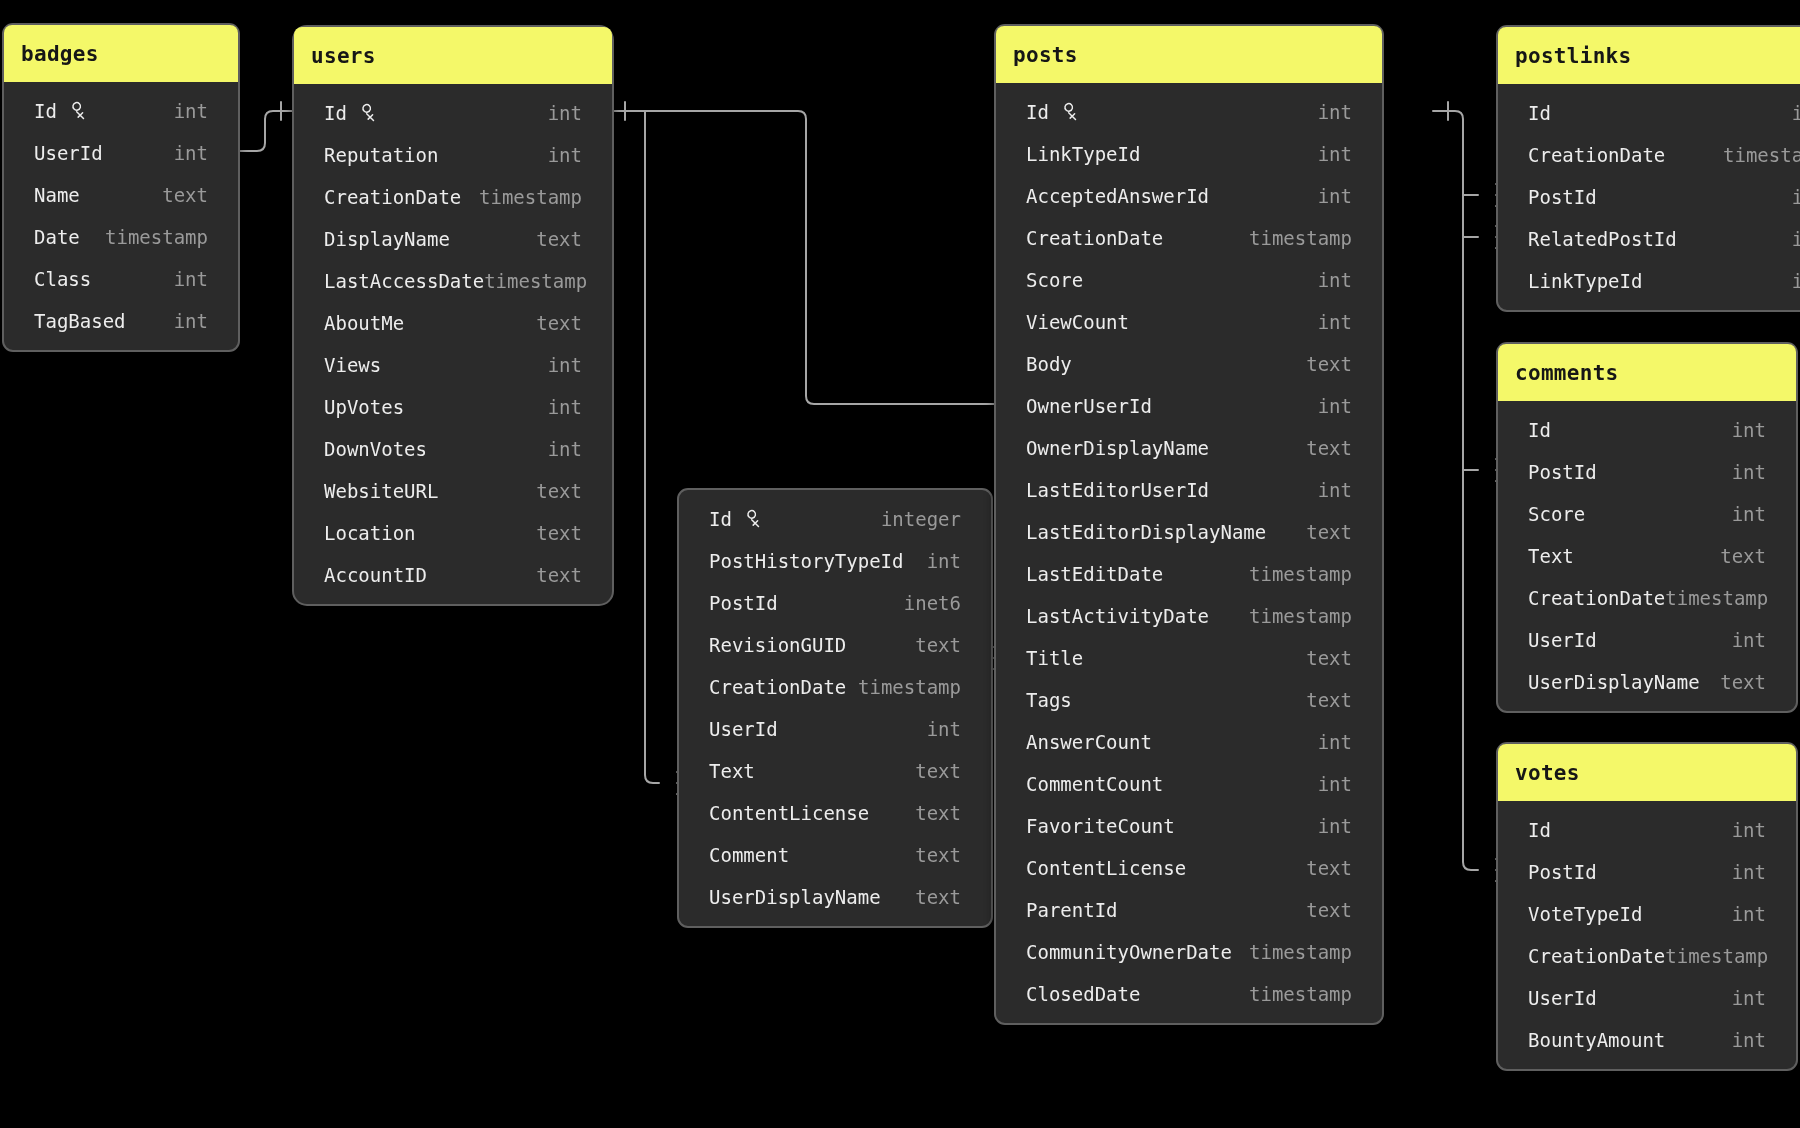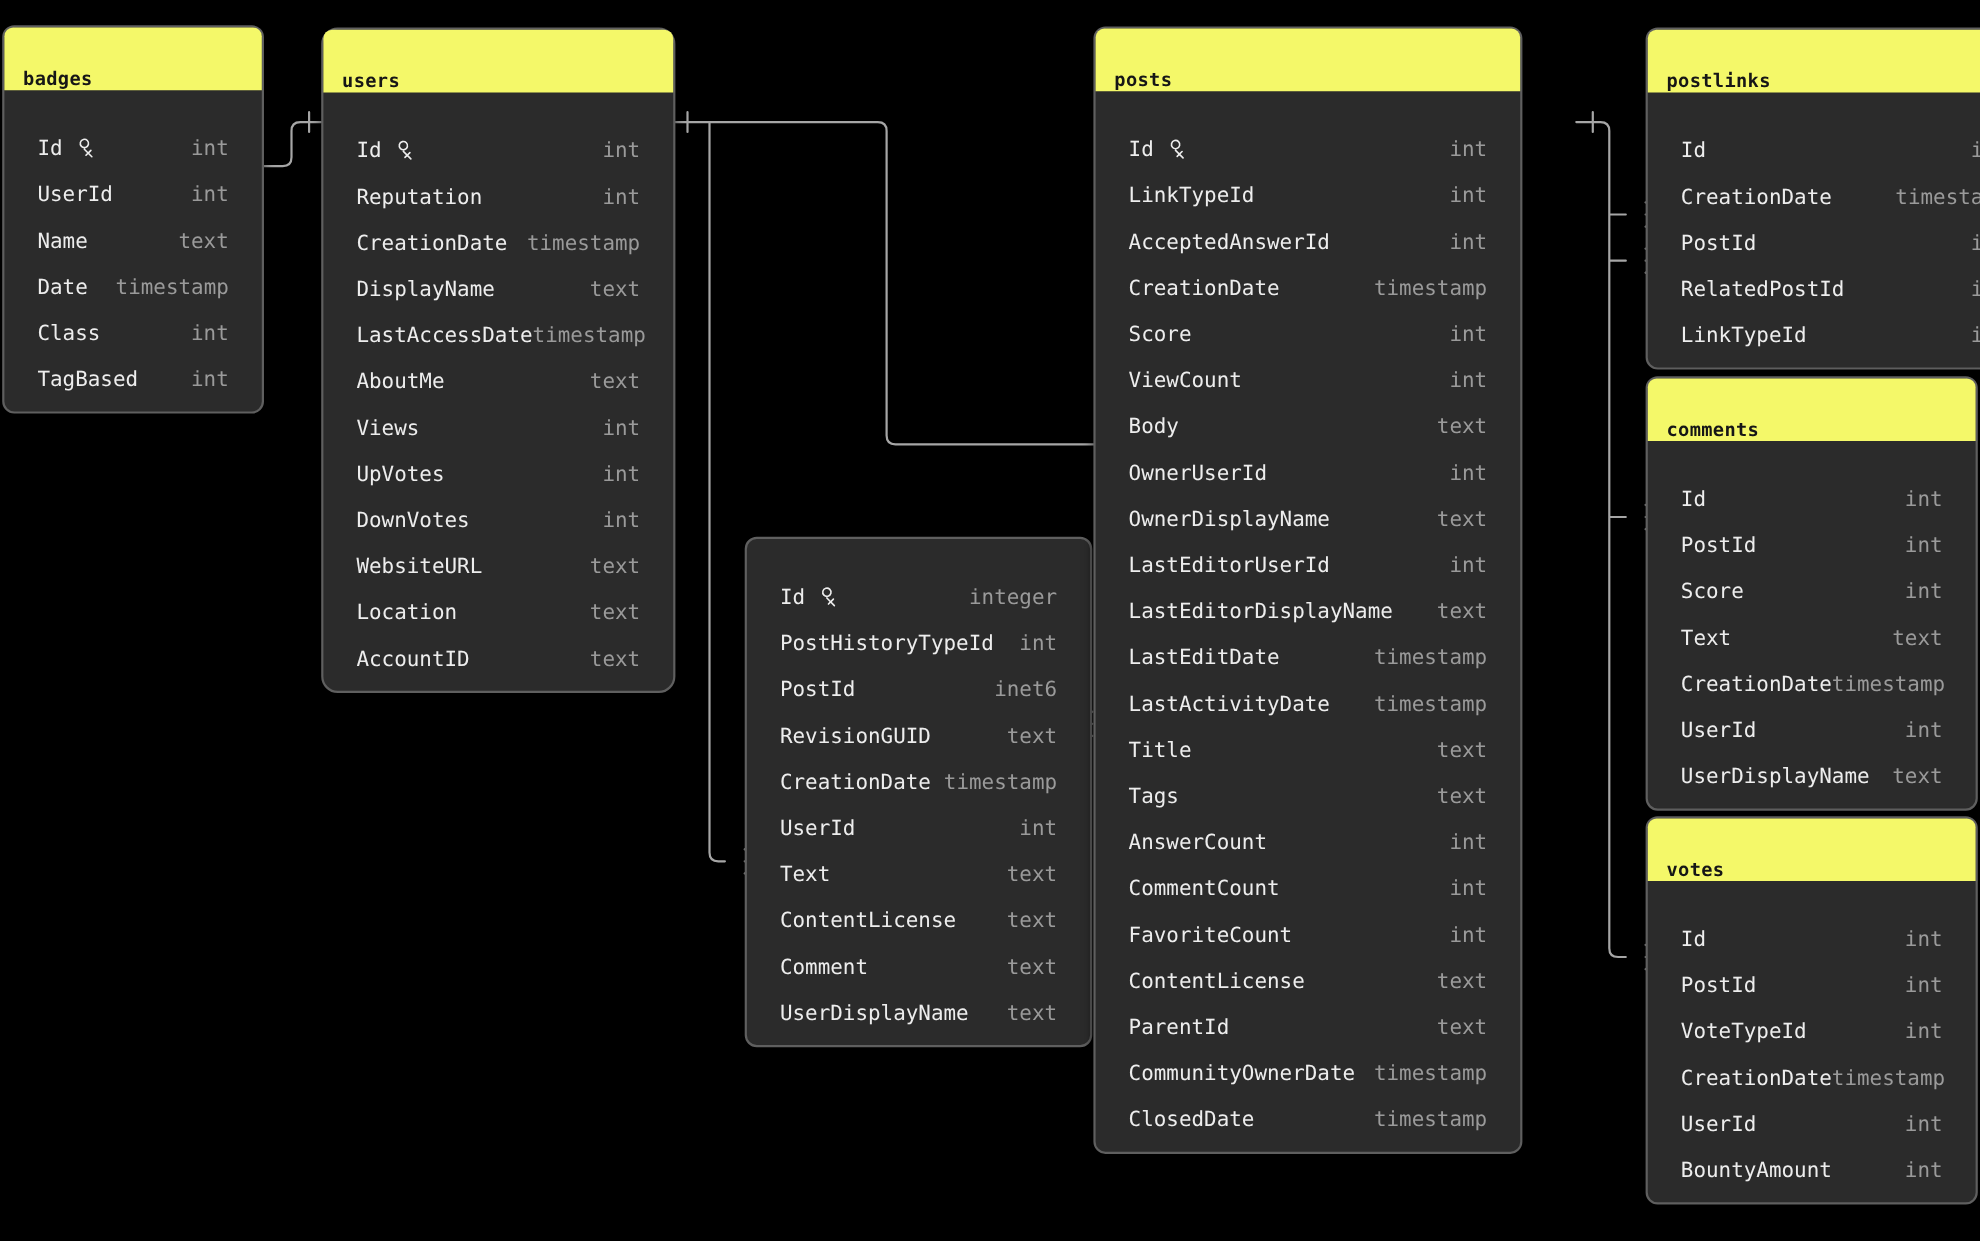--- a/index.html
+++ b/index.html
@@ -4,23 +4,23 @@
 <style>
   html,body{margin:0;padding:0;background:#000;}
   body{width:1800px;height:1128px;position:relative;overflow:hidden;
        font-family:"DejaVu Sans Mono","Liberation Mono",monospace;}
   #canvas{position:absolute;inset:0;width:1800px;height:1128px;}
   svg.wires{position:absolute;left:0;top:0;pointer-events:none;}
   .table{position:absolute;background:#2b2b2b;border:2px solid #5f5f5f;
          border-radius:11px;box-sizing:border-box;
          box-shadow:0 4px 10px rgba(0,0,0,.6);}
   .table-header{background:#f4f869;color:#161616;font-weight:bold;
-         font-size:17px;height:57px;display:flex;align-items:flex-end;
+         font-size:21px;height:57px;display:flex;align-items:center;
          padding:0 17px;border-radius:8px 8px 0 0;letter-spacing:.3px;}
-  .rows{padding:8px 14px;margin-top:24px;}
+  .rows{padding:8px 14px;}
   .row{height:42px;display:flex;align-items:center;justify-content:space-between;
        padding:0 16px;font-size:19px;white-space:nowrap;}
   .fname{color:#ededed;display:flex;align-items:center;gap:9px;}
   .ftype{color:#9a9a9a;}
   .keyicon{width:21px;height:21px;flex:0 0 auto;}
 </style>
 </head>
 <body>
 
 <div id="canvas">

